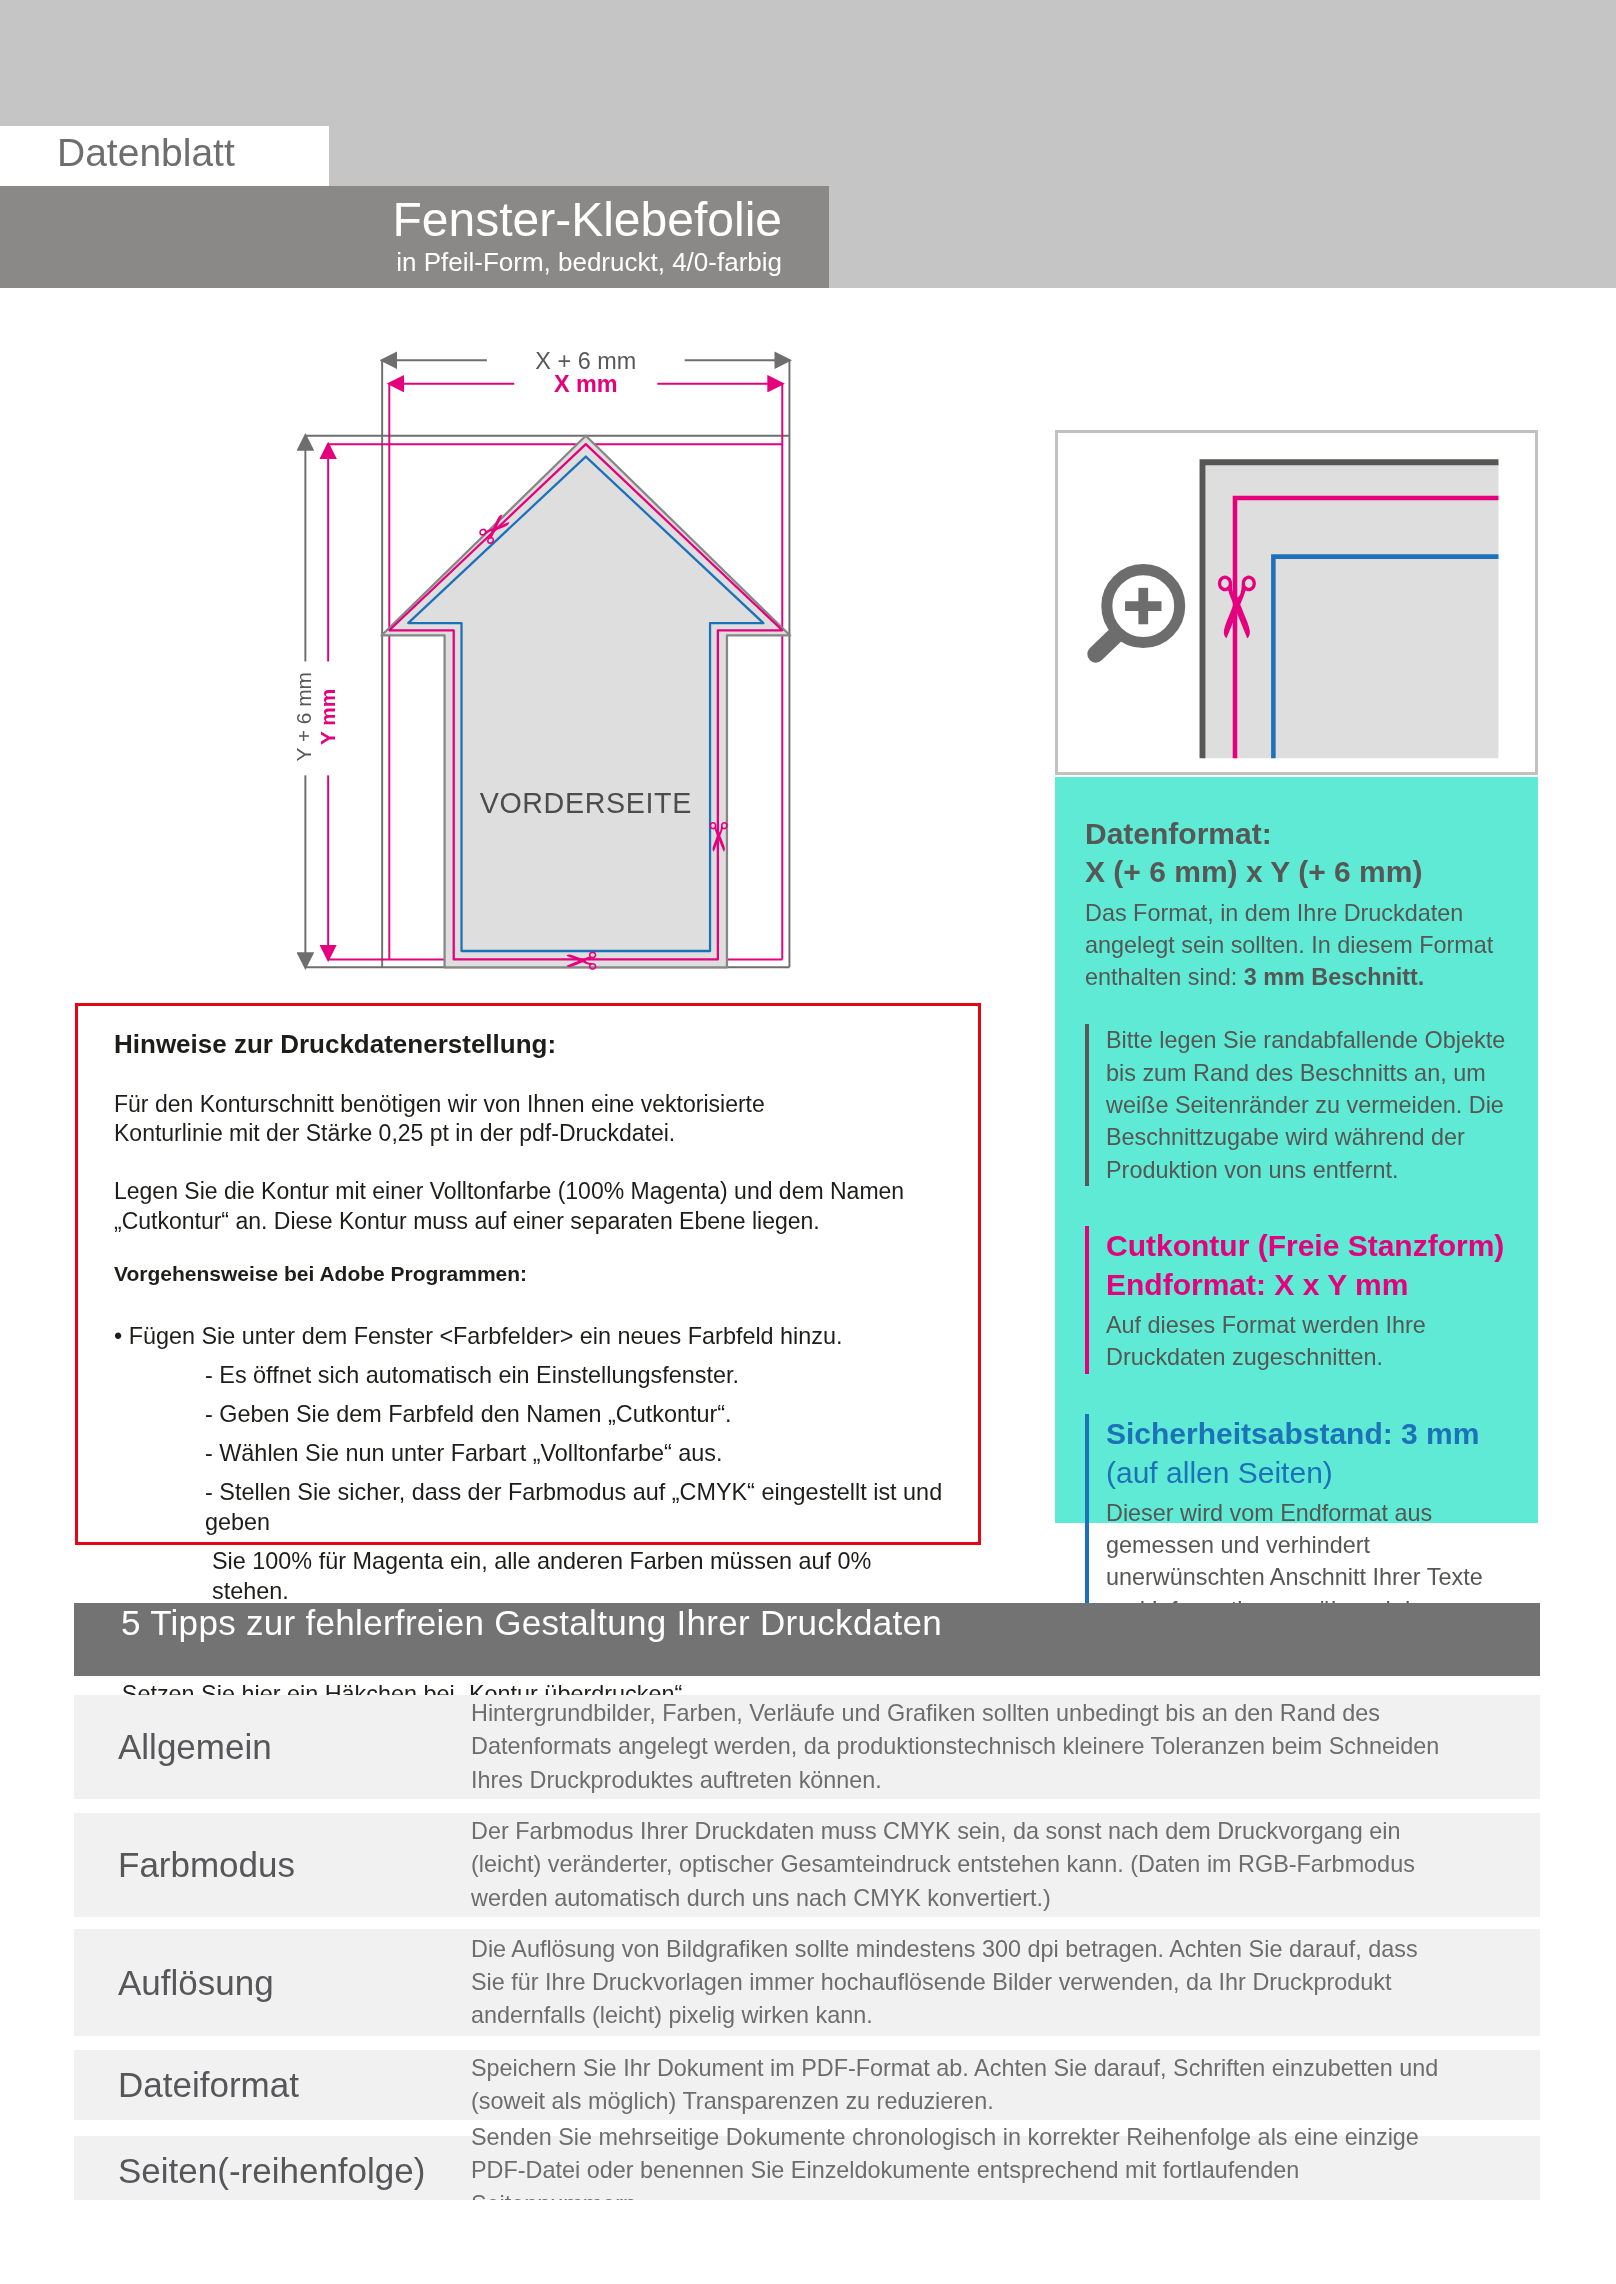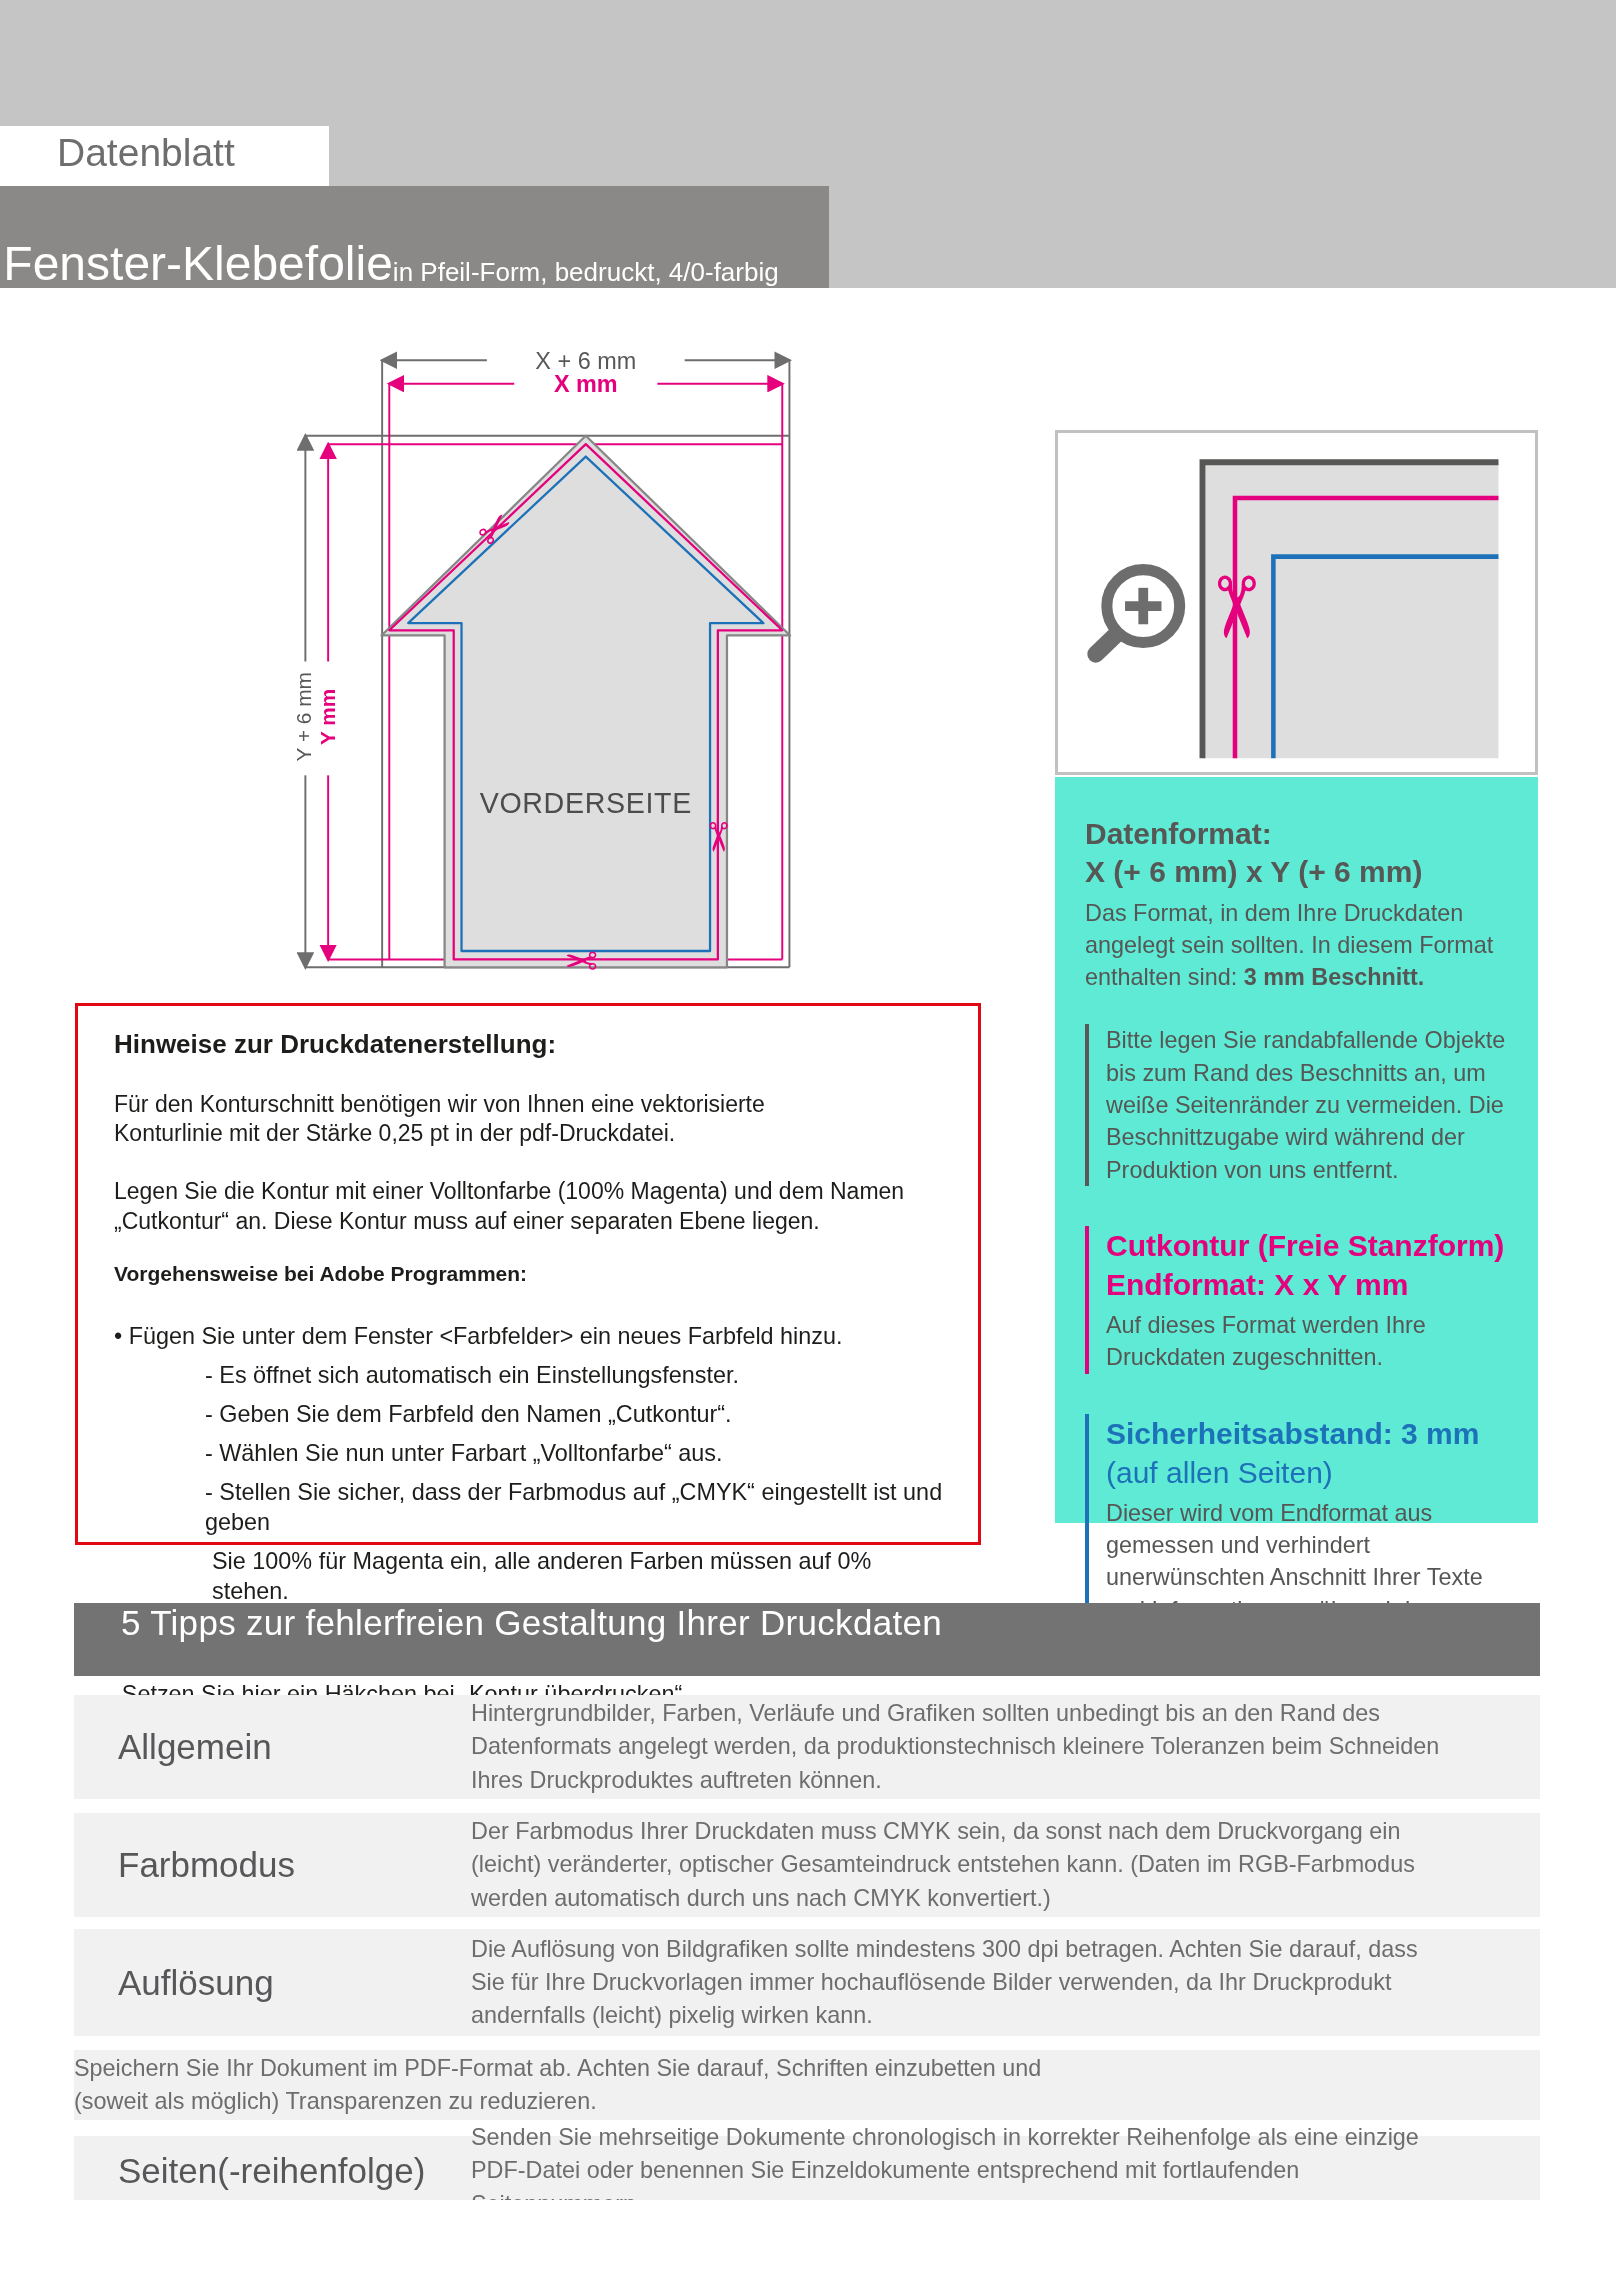--- a/index.html
+++ b/index.html
@@ -4,21 +4,21 @@
 <style>
   html,body{margin:0;padding:0;background:#ffffff;}
   body{font-family:"Liberation Sans",sans-serif;}
   #page{position:relative;width:1616px;height:2200px;background:#ffffff;overflow:hidden;}
 
   
   .top-band{position:absolute;left:0;top:0;width:1616px;height:288px;background:#c6c5c5;}
   .doc-label-box{position:absolute;left:0;top:126px;width:329px;height:60px;background:#ffffff;}
   .doc-label{position:absolute;left:57px;top:5.2px;font-size:39px;color:#6f6e6e;letter-spacing:0px;}
   .title-band{position:absolute;left:0;top:186px;width:829px;height:102px;background:#8a8988;
-              display:flex;flex-direction:row;justify-content:center;align-items:flex-end;padding-right:47px;box-sizing:border-box;}
+              display:flex;flex-direction:column;justify-content:center;align-items:flex-end;padding-right:47px;box-sizing:border-box;}
   .title-main{font-size:48px;color:#ffffff;line-height:1.0;}
   .title-sub{font-size:26px;color:#ffffff;margin-top:3.9px;}
 
   
   .diagram{position:absolute;left:280px;top:339px;}
   .svgtext{font-family:"Liberation Sans",sans-serif;}
 
   
   .detail-box{position:absolute;left:1055px;top:430px;width:483px;height:345px;background:#ffffff;
               border:3.9px solid #c2c1c1;box-sizing:border-box;}
@@ -197,20 +197,21 @@
   </div>
   <div class="tip-row" style="top:1813px;height:104px;">
     <div class="tip-label">Farbmodus</div>
     <div class="tip-text">Der Farbmodus Ihrer Druckdaten muss CMYK sein, da sonst nach dem Druckvorgang ein (leicht) veränderter, optischer Gesamteindruck entstehen kann. (Daten im RGB-Farbmodus werden automatisch durch uns nach CMYK konvertiert.)</div>
   </div>
   <div class="tip-row" style="top:1929px;height:107px;">
     <div class="tip-label">Auflösung</div>
     <div class="tip-text">Die Auflösung von Bildgrafiken sollte mindestens 300 dpi betragen. Achten Sie darauf, dass Sie für Ihre Druckvorlagen immer hochauflösende Bilder verwenden, da Ihr Druckprodukt andernfalls (leicht) pixelig wirken kann.</div>
   </div>
   <div class="tip-row" style="top:2050px;height:70px;">
+    <div class="tip-label">Dateiformat</div>
     <div class="tip-text">Speichern Sie Ihr Dokument im PDF-Format ab. Achten Sie darauf, Schriften einzubetten und (soweit als möglich) Transparenzen zu reduzieren.</div>
   </div>
   <div class="tip-row" style="top:2136px;height:70px;">
     <div class="tip-label">Seiten(-reihenfolge)</div>
     <div class="tip-text">Senden Sie mehrseitige Dokumente chronologisch in korrekter Reihenfolge als eine einzige PDF-Datei oder benennen Sie Einzeldokumente entsprechend mit fortlaufenden Seitennummern.</div>
   </div>
 
   <div class="footer-band"></div>
 </div>
 

